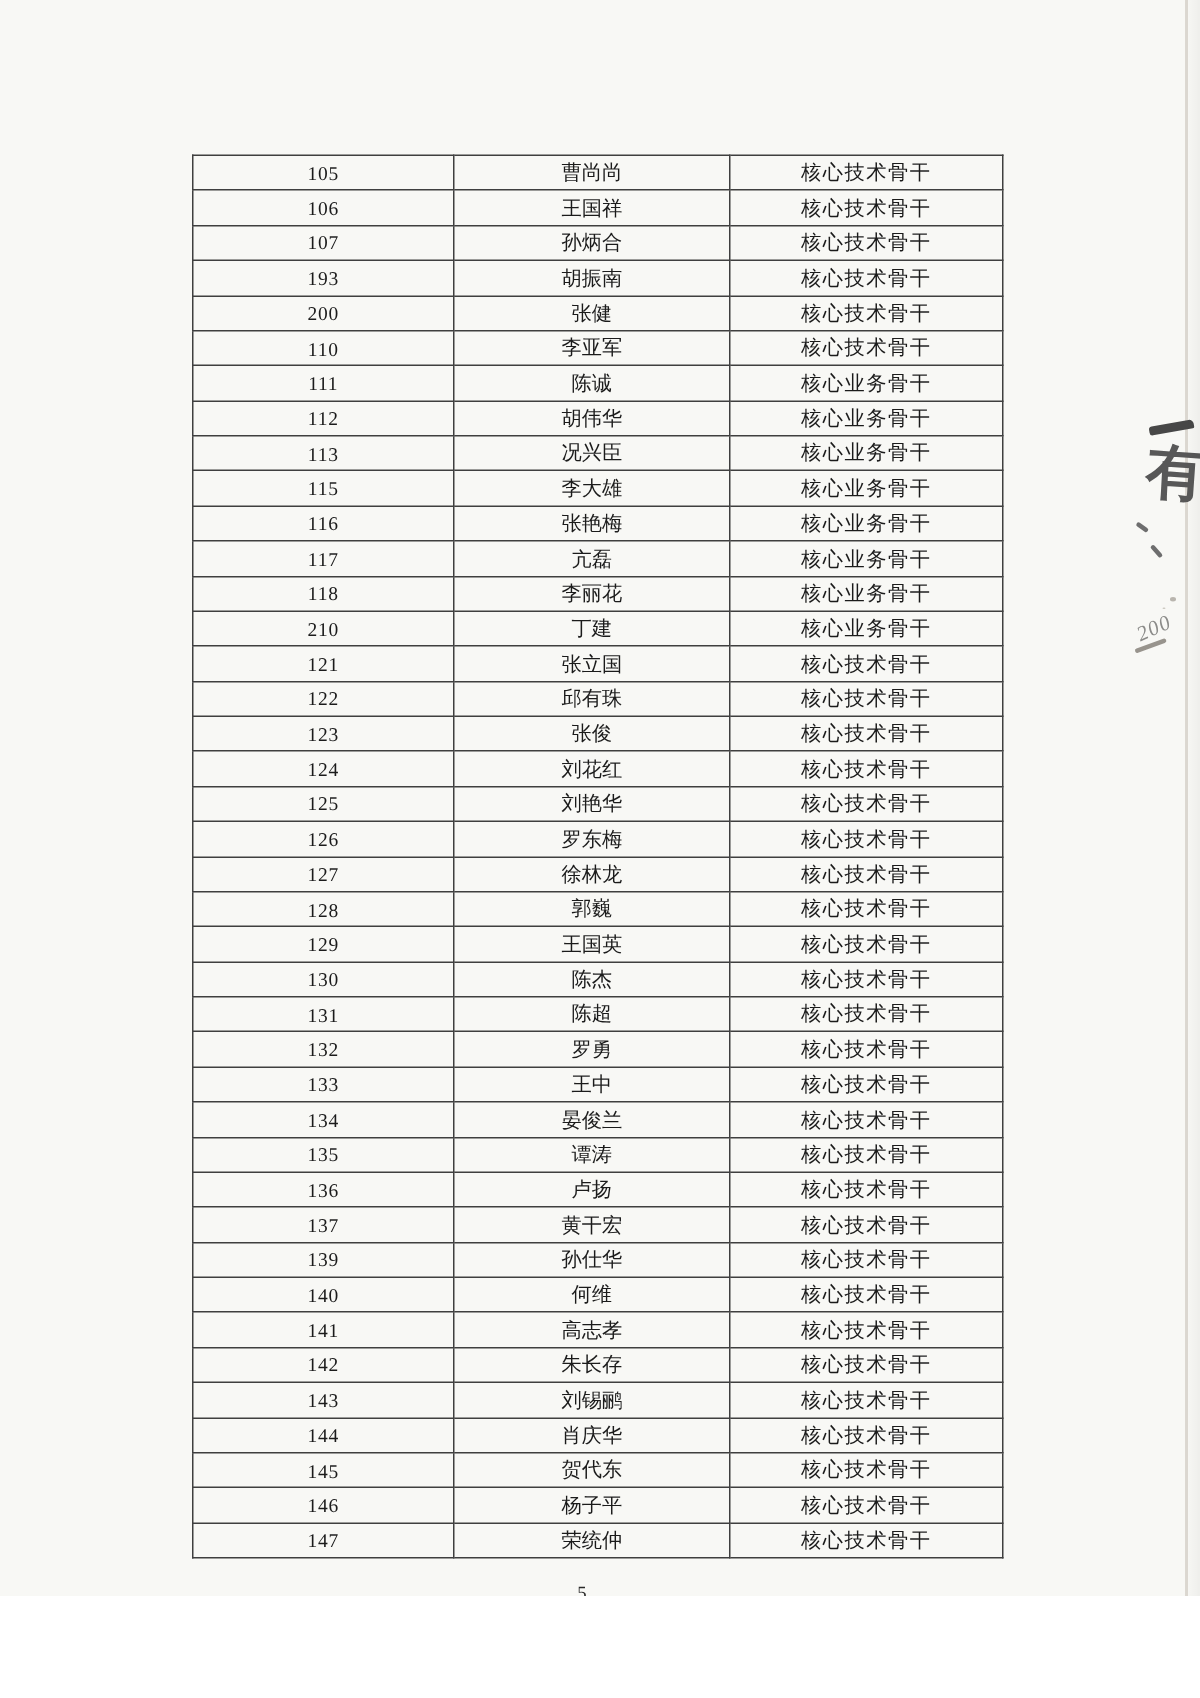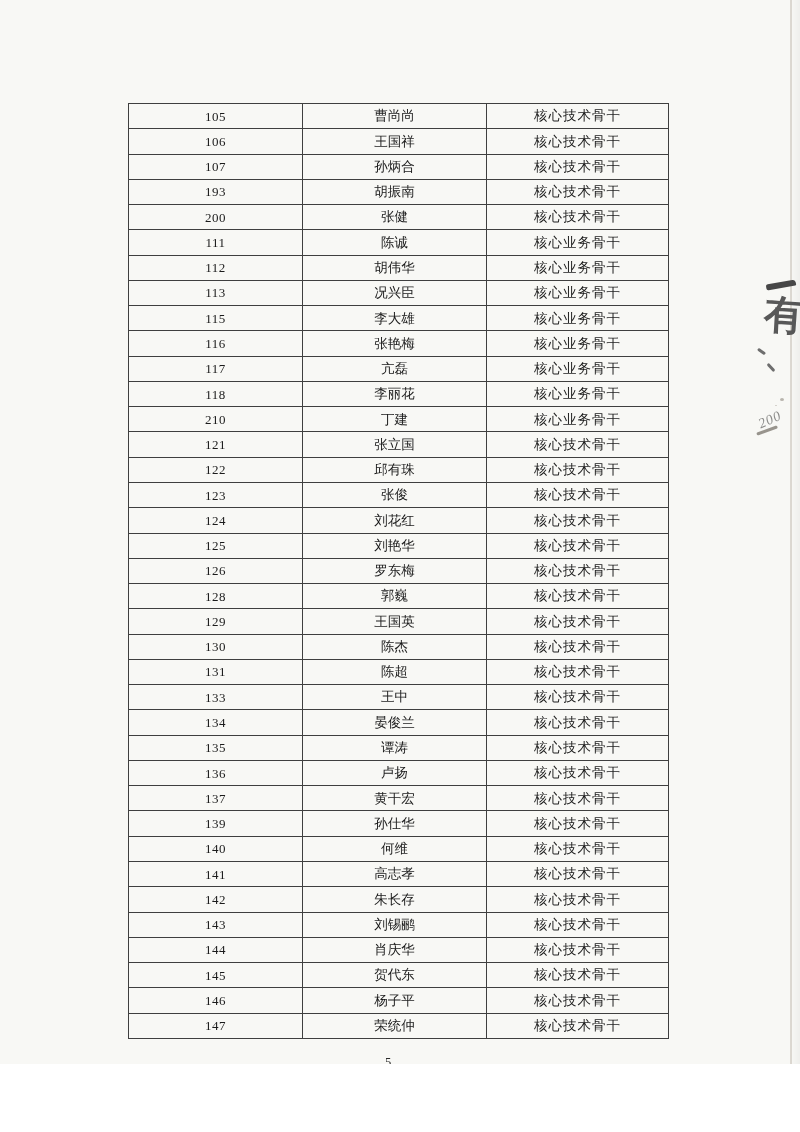--- a/index.html
+++ b/index.html
@@ -169,20 +169,25 @@
       <td class="num">193</td>
       <td class="name">胡振南</td>
       <td class="role">核心技术骨干</td>
     </tr>
         <tr>
       <td class="num">200</td>
       <td class="name">张健</td>
       <td class="role">核心技术骨干</td>
     </tr>
         <tr>
+      <td class="num">110</td>
+      <td class="name">李亚军</td>
+      <td class="role">核心技术骨干</td>
+    </tr>
+        <tr>
       <td class="num">111</td>
       <td class="name">陈诚</td>
       <td class="role">核心业务骨干</td>
     </tr>
         <tr>
       <td class="num">112</td>
       <td class="name">胡伟华</td>
       <td class="role">核心业务骨干</td>
     </tr>
         <tr>
@@ -239,37 +244,47 @@
       <td class="num">125</td>
       <td class="name">刘艳华</td>
       <td class="role">核心技术骨干</td>
     </tr>
         <tr>
       <td class="num">126</td>
       <td class="name">罗东梅</td>
       <td class="role">核心技术骨干</td>
     </tr>
         <tr>
+      <td class="num">127</td>
+      <td class="name">徐林龙</td>
+      <td class="role">核心技术骨干</td>
+    </tr>
+        <tr>
       <td class="num">128</td>
       <td class="name">郭巍</td>
       <td class="role">核心技术骨干</td>
     </tr>
         <tr>
       <td class="num">129</td>
       <td class="name">王国英</td>
       <td class="role">核心技术骨干</td>
     </tr>
         <tr>
       <td class="num">130</td>
       <td class="name">陈杰</td>
       <td class="role">核心技术骨干</td>
     </tr>
         <tr>
       <td class="num">131</td>
       <td class="name">陈超</td>
+      <td class="role">核心技术骨干</td>
+    </tr>
+        <tr>
+      <td class="num">132</td>
+      <td class="name">罗勇</td>
       <td class="role">核心技术骨干</td>
     </tr>
         <tr>
       <td class="num">133</td>
       <td class="name">王中</td>
       <td class="role">核心技术骨干</td>
     </tr>
         <tr>
       <td class="num">134</td>
       <td class="name">晏俊兰</td>

